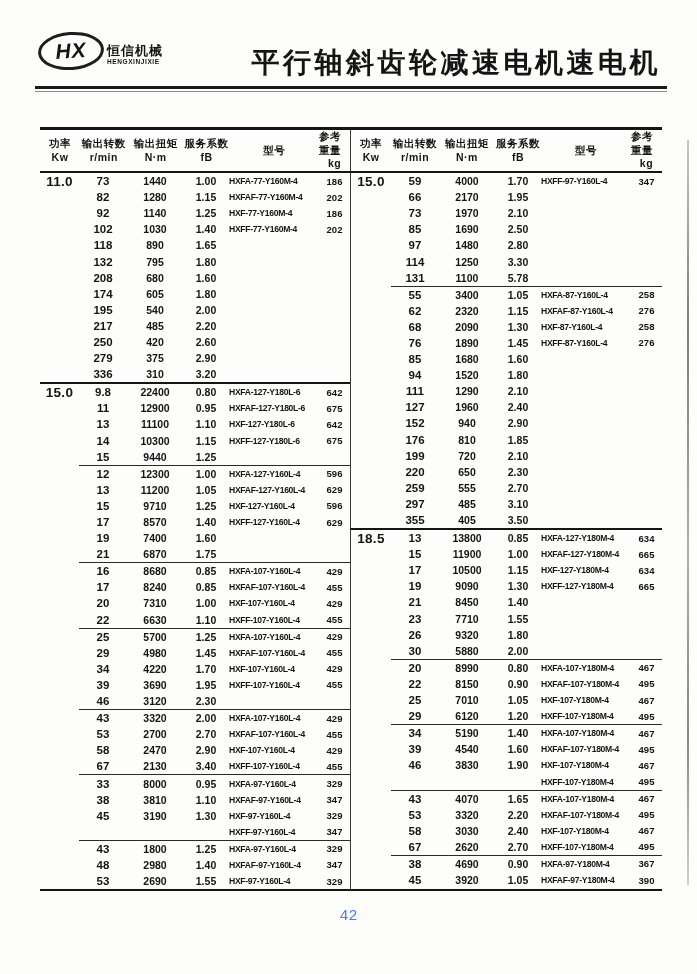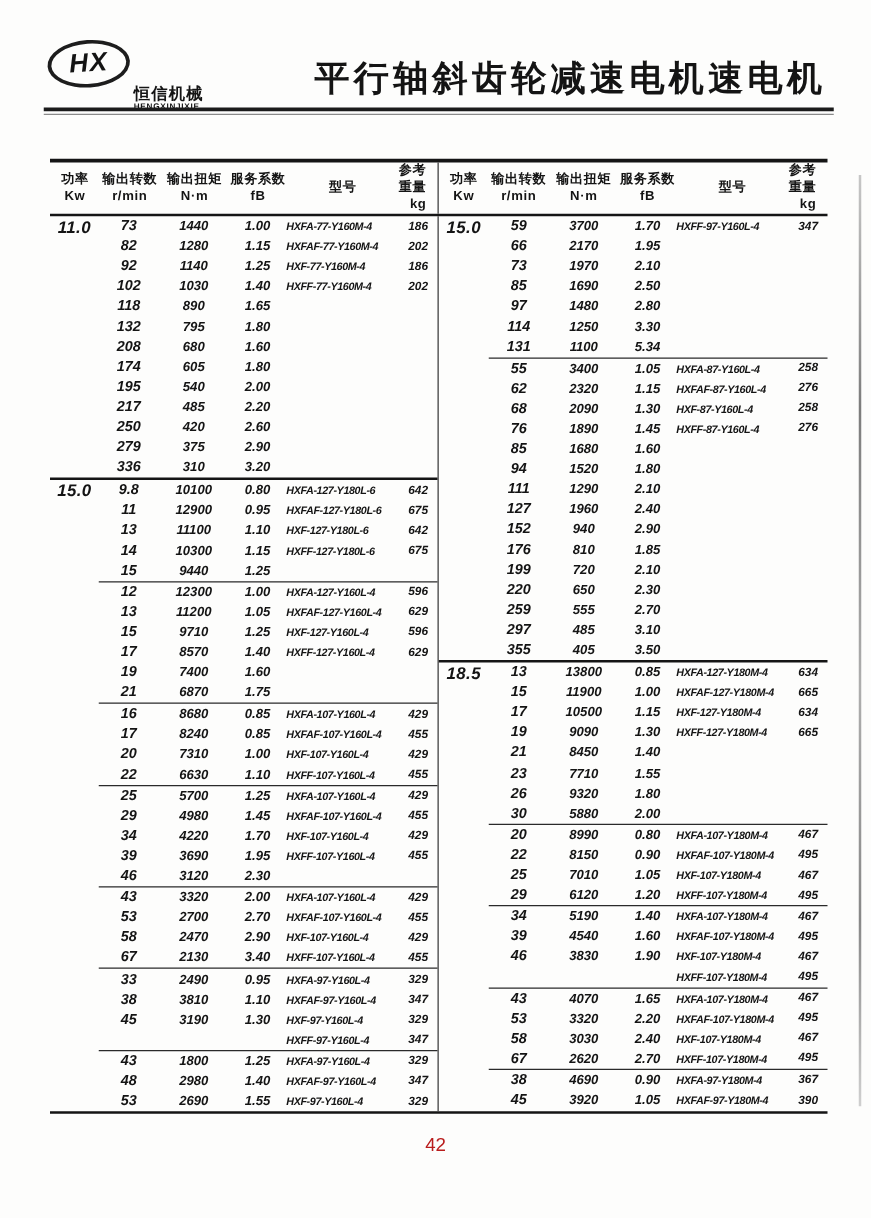--- a/index.html
+++ b/index.html
@@ -15,21 +15,21 @@
   .page-header { position:absolute; top:30px; left:38px; right:34px; height:54px; }
   .logo { position:absolute; left:0; top:2px; display:flex; align-items:flex-start; }
   .logo-oval {
     width:66px; height:38px;
     border:3px solid #1d1d1d; border-radius:50%;
     display:flex; align-items:center; justify-content:center;
     font-style:italic; font-weight:bold; font-size:21px; letter-spacing:1px;
     transform:rotate(-4deg);
   }
   .logo-text { margin-left:3px; margin-top:12px; }
-  .logo-cn { font-size:13px; font-weight:bold; letter-spacing:1px; line-height:1.05;margin-top:24px; }
+  .logo-cn { font-size:13px; font-weight:bold; letter-spacing:1px; line-height:1.05; }
   .logo-en { font-size:6.5px; font-weight:bold; letter-spacing:0.6px; }
   .page-title {
     position:absolute; right:2px; top:14px;
     font-size:28px; font-weight:bold; letter-spacing:3.5px;
     white-space:nowrap;
   }
   .header-rule { position:absolute; top:86px; left:35px; right:30px; height:3px; background:#1b1b1b; }
   .header-rule2 { position:absolute; top:91px; left:35px; right:30px; height:1px; background:#8a8a8a; }
 
   
@@ -41,42 +41,42 @@
   .thead-half { width:311px; display:flex; }
   .thead-half.left { border-right:1.5px solid #3a3a3a; }
   .th {
     display:flex; flex-direction:column; justify-content:center; align-items:center;
     font-weight:bold; font-size:10.5px; line-height:1.3; letter-spacing:0.5px;
   }
   .w-power{width:40px} .w-speed{width:48px} .w-torque{width:56px}
   .w-fb{width:46px} .w-model{width:90px} .w-weight{width:31px}
 
   .tbody { display:flex; align-items:stretch; }
-  .tbody-half { width:311px; display:flex; flex-direction:column;font-style:italic; }
+  .tbody-half { width:311px; display:flex; flex-direction:column; }
   .tbody-half.left { border-right:1.5px solid #3a3a3a; }
 
   .section { display:flex; }
   .section + .section { border-top:2px solid #151515; }
   .power-cell {
     width:40px; font-weight:bold; font-size:13.5px; text-align:center;
     padding-top:1px; letter-spacing:0.3px;
   }
   .groups { flex:1; }
   .group + .group { border-top:1.2px solid #2a2a2a; }
   .row { display:flex; height:16.1px; align-items:center; }
   .cell { font-weight:bold; white-space:nowrap; }
   .cell.speed  { width:48px; text-align:center; font-size:11.5px; }
   .cell.torque { width:56px; text-align:center; font-size:10.5px; }
   .cell.fb     { width:46px; text-align:center; font-size:10.5px; }
   .cell.model  { width:90px; text-align:left; font-size:8.6px; letter-spacing:-0.3px; }
   .cell.weight { width:31px; text-align:center; font-size:9.5px; }
 
   .page-number {
     position:absolute; top:908px; left:0; width:100%;
-    text-align:center; font-family:Liberation Sans, sans-serif; font-size:15px; color:#b91c1c;
+    text-align:center; font-family:Liberation Mono, monospace; font-size:15px; color:#3b82f6;
   }
   .edge-artifact {
     position:absolute; right:8px; top:140px; height:745px; width:2px;
     background:linear-gradient(to bottom,#b9b9b9,#5c5c5c 25%,#9a9a9a 55%,#6a6a6a 80%,#c4c4c4);
     opacity:0.8;
   }
 </style>
 </head>
 <body>
 
@@ -249,21 +249,21 @@
               </div>
             </div>
           </div>
         </div>
         <div class="section">
           <div class="power-cell">15.0</div>
           <div class="groups">
             <div class="group">
               <div class="row">
                 <div class="cell speed">9.8</div>
-                <div class="cell torque">10100</div>
+                <div class="cell torque">22400</div>
                 <div class="cell fb">0.80</div>
                 <div class="cell model">HXFA-127-Y180L-6</div>
                 <div class="cell weight">642</div>
               </div>
               <div class="row">
                 <div class="cell speed">11</div>
                 <div class="cell torque">12900</div>
                 <div class="cell fb">0.95</div>
                 <div class="cell model">HXFAF-127-Y180L-6</div>
                 <div class="cell weight">675</div>
@@ -427,21 +427,21 @@
                 <div class="cell speed">67</div>
                 <div class="cell torque">2130</div>
                 <div class="cell fb">3.40</div>
                 <div class="cell model">HXFF-107-Y160L-4</div>
                 <div class="cell weight">455</div>
               </div>
             </div>
             <div class="group">
               <div class="row">
                 <div class="cell speed">33</div>
-                <div class="cell torque">2490</div>
+                <div class="cell torque">8000</div>
                 <div class="cell fb">0.95</div>
                 <div class="cell model">HXFA-97-Y160L-4</div>
                 <div class="cell weight">329</div>
               </div>
               <div class="row">
                 <div class="cell speed">38</div>
                 <div class="cell torque">3810</div>
                 <div class="cell fb">1.10</div>
                 <div class="cell model">HXFAF-97-Y160L-4</div>
                 <div class="cell weight">347</div>
@@ -487,21 +487,21 @@
           </div>
         </div>
       </div>
     <div class="tbody-half">
         <div class="section">
           <div class="power-cell">15.0</div>
           <div class="groups">
             <div class="group">
               <div class="row">
                 <div class="cell speed">59</div>
-                <div class="cell torque">3700</div>
+                <div class="cell torque">4000</div>
                 <div class="cell fb">1.70</div>
                 <div class="cell model">HXFF-97-Y160L-4</div>
                 <div class="cell weight">347</div>
               </div>
               <div class="row">
                 <div class="cell speed">66</div>
                 <div class="cell torque">2170</div>
                 <div class="cell fb">1.95</div>
                 <div class="cell model"></div>
                 <div class="cell weight"></div>
@@ -530,21 +530,21 @@
               <div class="row">
                 <div class="cell speed">114</div>
                 <div class="cell torque">1250</div>
                 <div class="cell fb">3.30</div>
                 <div class="cell model"></div>
                 <div class="cell weight"></div>
               </div>
               <div class="row">
                 <div class="cell speed">131</div>
                 <div class="cell torque">1100</div>
-                <div class="cell fb">5.34</div>
+                <div class="cell fb">5.78</div>
                 <div class="cell model"></div>
                 <div class="cell weight"></div>
               </div>
             </div>
             <div class="group">
               <div class="row">
                 <div class="cell speed">55</div>
                 <div class="cell torque">3400</div>
                 <div class="cell fb">1.05</div>
                 <div class="cell model">HXFA-87-Y160L-4</div>

